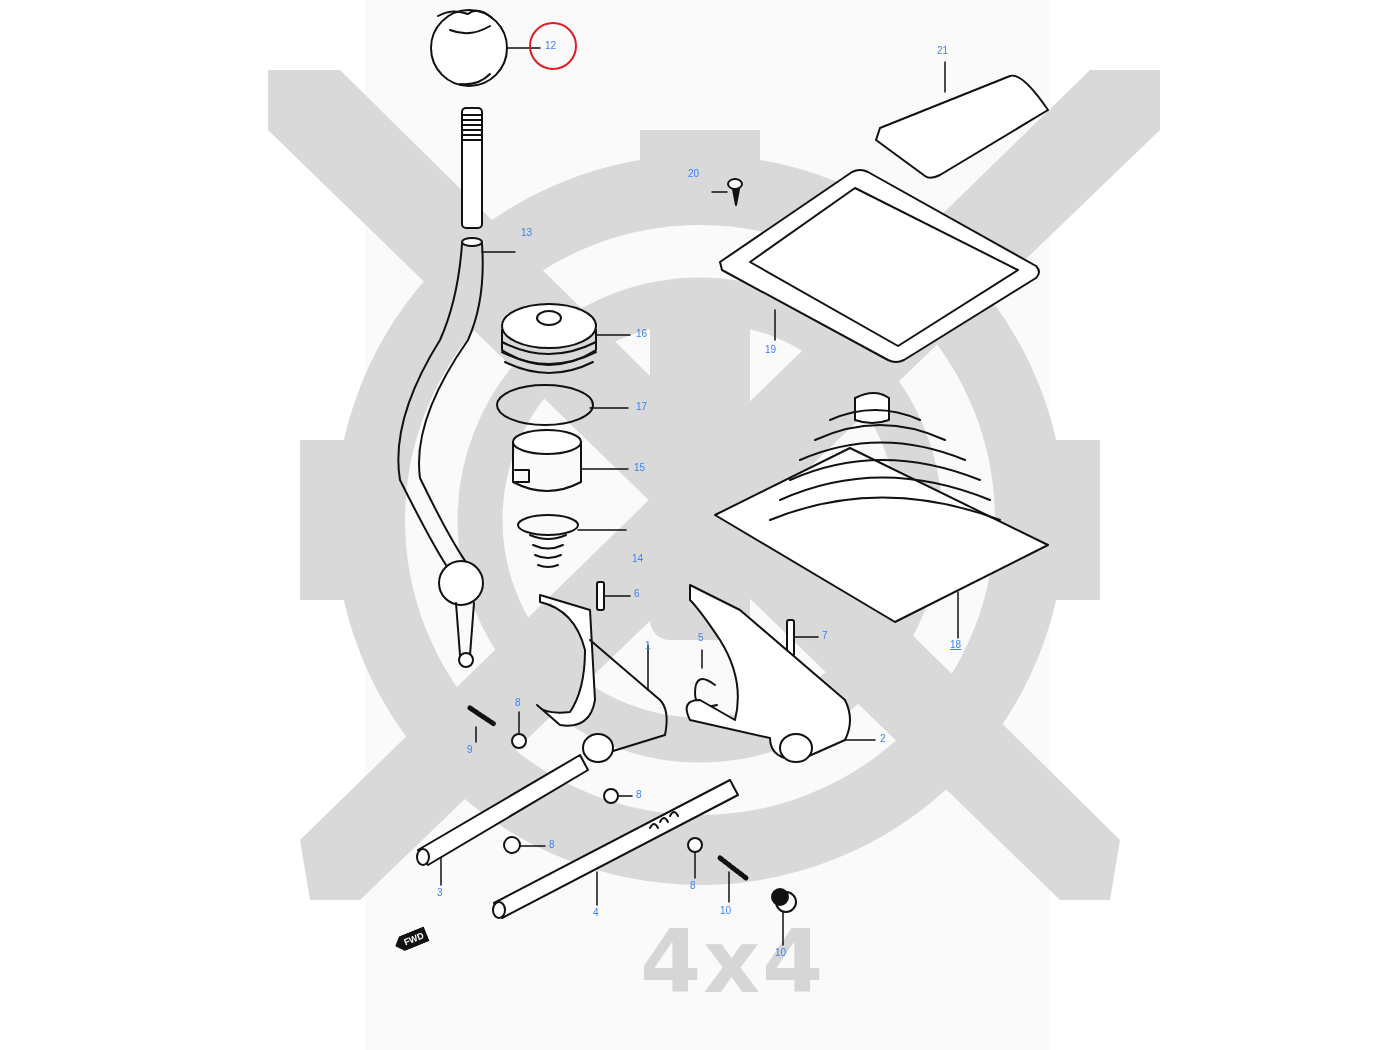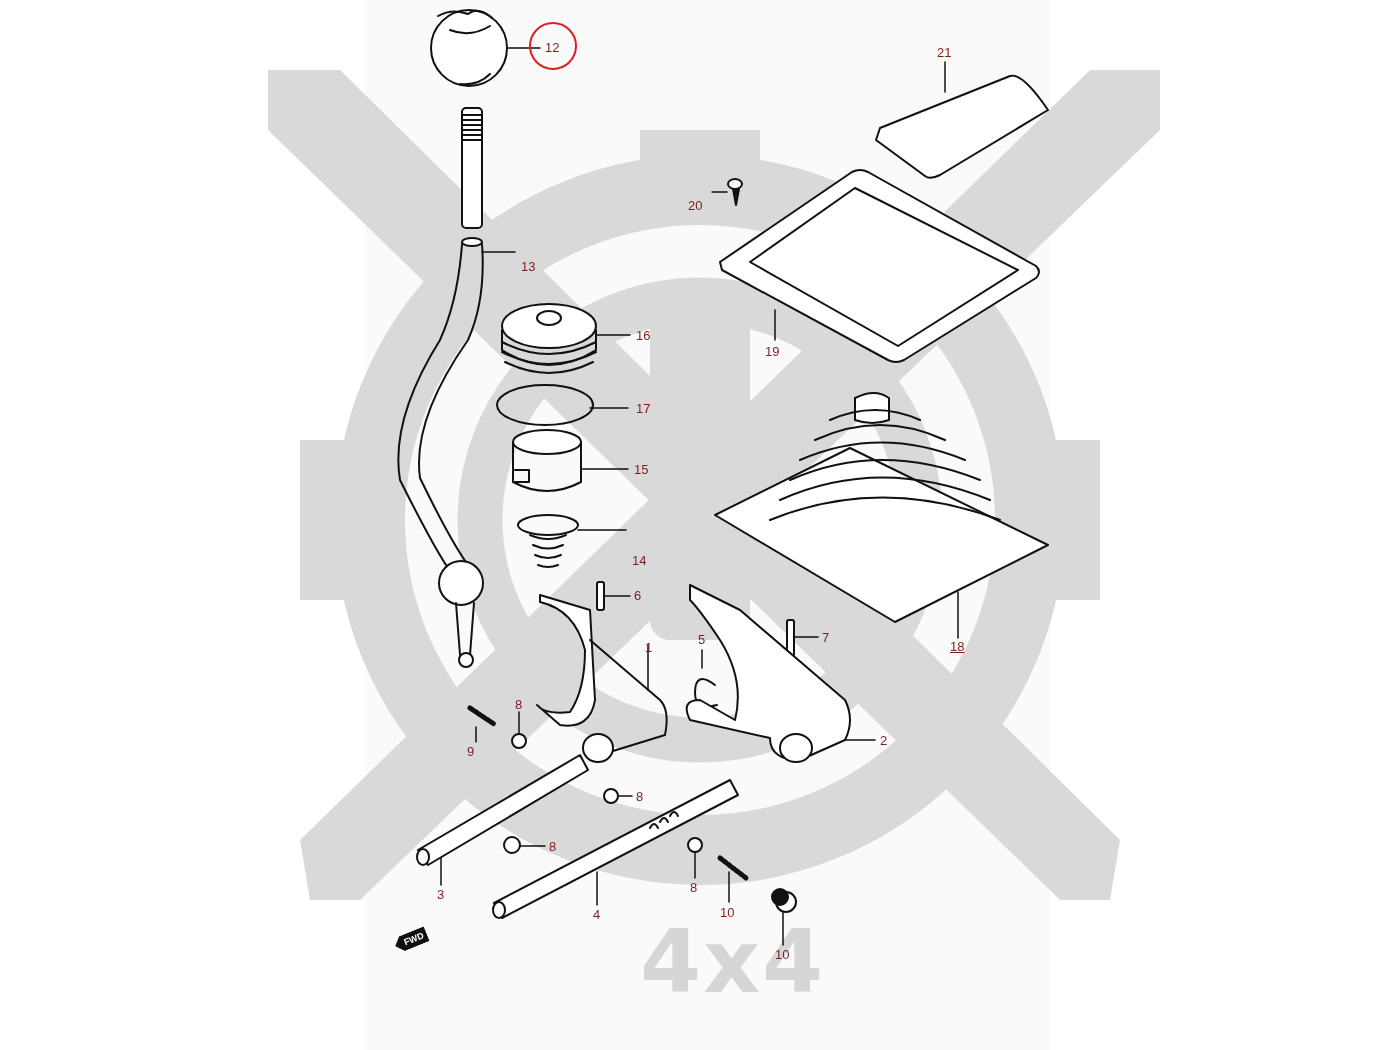--- a/index.html
+++ b/index.html
@@ -1,21 +1,21 @@
 <!DOCTYPE html>
 <html><head>
 <meta charset="utf-8">
 <style>
   html, body { margin: 0; padding: 0; background: #ffffff; }
   body { width: 1400px; height: 1050px; position: relative; overflow: hidden;
          font-family: "Liberation Sans", "DejaVu Sans", sans-serif; }
   .canvas { position: absolute; left: 0; top: 0; width: 1400px; height: 1050px; }
   .bgpanel { position: absolute; left: 365px; top: 0; width: 685px; height: 1050px; background: #fafafa; }
   svg { position: absolute; left: 0; top: 0; }
-  .lbl { position: absolute; font-size: 13px; color: #7f1d1d; font-weight: 500; line-height: 1; }
+  .lbl { position: absolute; font-size: 10px; color: #3b82f6; font-weight: 500; line-height: 1; }
   .callout-circle { position: absolute; left: 529px; top: 22px; width: 48px; height: 48px;
                     border: 2px solid #e01c24; border-radius: 50%; box-sizing: border-box; }
   .wm-text { position: absolute; color: #d6d6d6; font-weight: 900; font-family: "DejaVu Sans", sans-serif;
              letter-spacing: 2px; line-height: 1; }
   .fwd { position: absolute; left: 394px; top: 932px; width: 34px; height: 16px; background:#111; color:#fff;
          font-size: 9px; font-weight: 700; transform: rotate(-22deg); display:flex; align-items:center; justify-content:center;
          clip-path: polygon(0 50%, 22% 0, 100% 0, 100% 100%, 22% 100%); padding-left: 6px; box-sizing: border-box; }
 </style>
 </head>
 <body>
@@ -189,22 +189,22 @@
       </g>
     </g>
   </svg>
 
   <div class="callout-circle"></div>
 
   <div class="fwd">FWD</div>
 
   <span class="lbl" style="left:545px;top:41px;">12</span>
   <span class="lbl" style="left:937px;top:46px;">21</span>
-  <span class="lbl" style="left:688px;top:199px;">20</span>
-  <span class="lbl" style="left:521px;top:260px;">13</span>
+  <span class="lbl" style="left:688px;top:169px;">20</span>
+  <span class="lbl" style="left:521px;top:228px;">13</span>
   <span class="lbl" style="left:636px;top:329px;">16</span>
   <span class="lbl" style="left:765px;top:345px;">19</span>
   <span class="lbl" style="left:636px;top:402px;">17</span>
   <span class="lbl" style="left:634px;top:463px;">15</span>
   <span class="lbl" style="left:632px;top:524px;margin-top:30px;">14</span>
   <span class="lbl" style="left:634px;top:589px;">6</span>
   <span class="lbl" style="left:822px;top:631px;">7</span>
   <span class="lbl" style="left:950px;top:640px;text-decoration:underline;">18</span>
   <span class="lbl" style="left:698px;top:633px;">5</span>
   <span class="lbl" style="left:645px;top:641px;">1</span>

